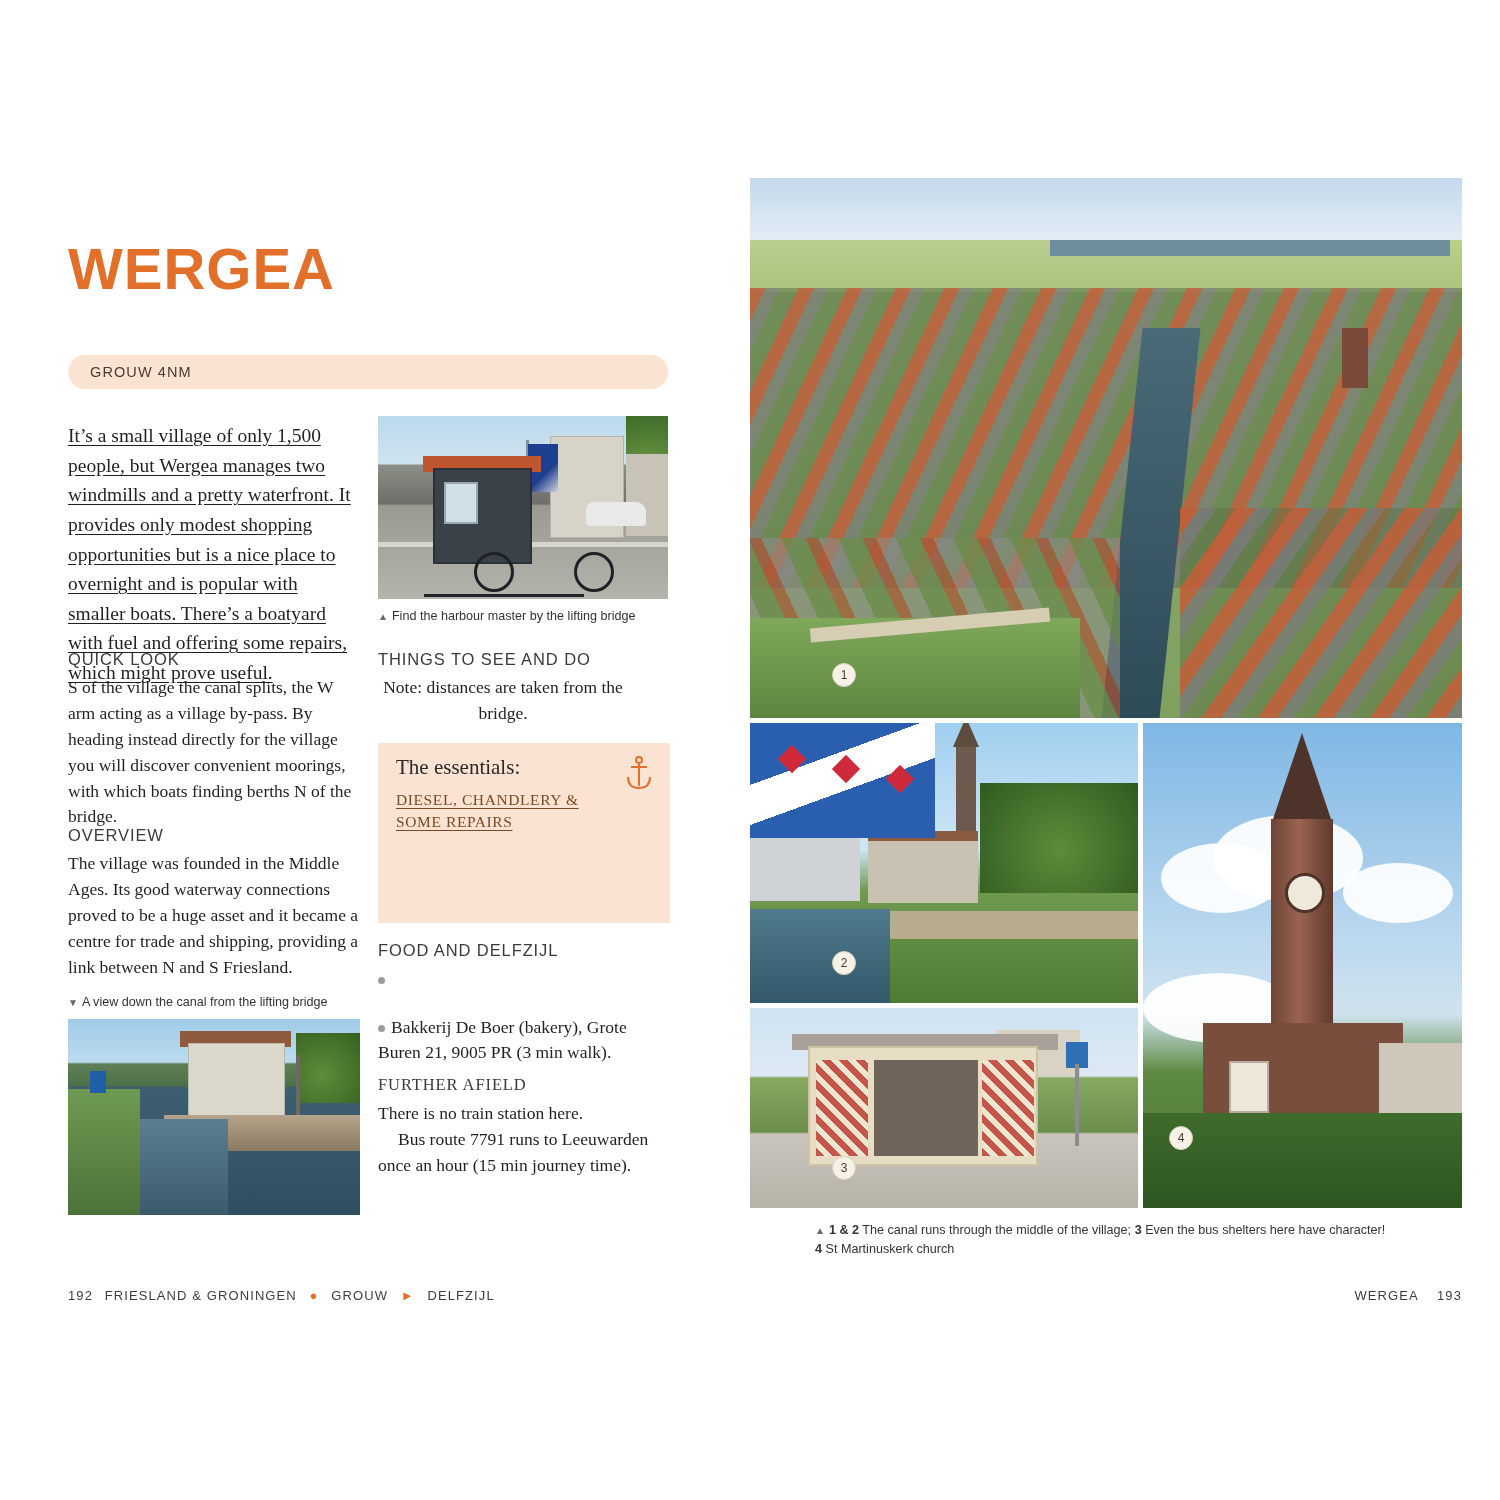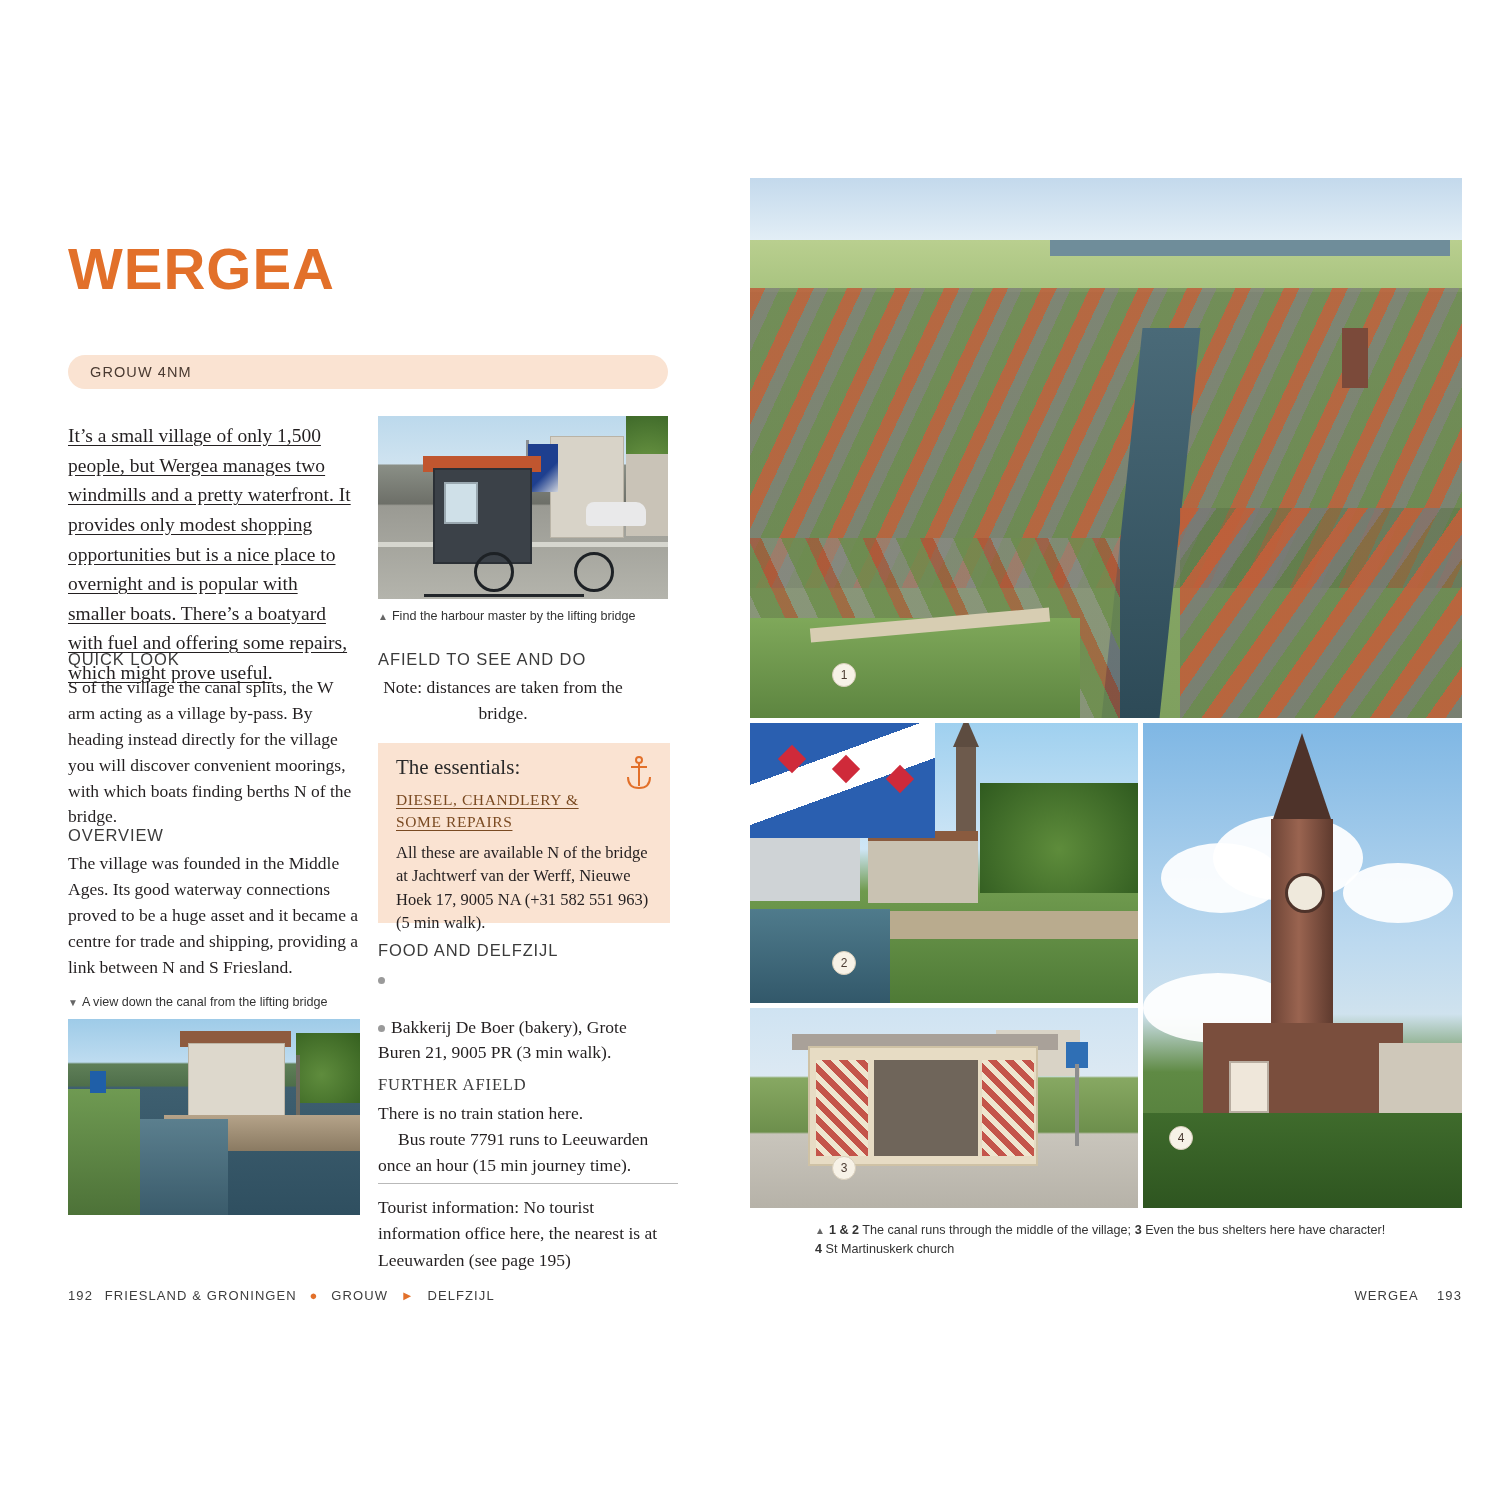--- a/index.html
+++ b/index.html
@@ -584,27 +584,26 @@
       <div class="cv-trees"></div>
       <div class="cv-pole"></div>
       <div class="cv-roof"></div>
       <div class="cv-house"></div>
       <div class="cv-quay"></div>
       <div class="cv-water"></div>
       <div class="cv-bank"></div>
       <div class="cv-sign"></div>
     </div>
 
-    <h3 class="sec" id="h-things">AFIELD TO SEE AND DO</h3>
+    <h3 class="sec" id="h-things">THINGS TO SEE AND DO</h3>
     <div class="body-txt" id="t-things">Note: distances are taken from the bridge.</div>
 
     <div class="essentials">
       <div class="etitle">The essentials:</div>
       <div class="eservices">DIESEL, CHANDLERY &amp; SOME REPAIRS</div>
-      <div class="edetail">All these are available N of the bridge at Jachtwerf van der Werff, Nieuwe Hoek 17, 9005 NA (+31 582 551 963) (5 min walk).</div>
       <div class="anchor-icon">
         <svg width="30" height="36" viewBox="0 0 30 36" fill="none" stroke="#e2702a" stroke-width="2">
           <circle cx="15" cy="5" r="3"></circle>
           <line x1="15" y1="8" x2="15" y2="31"></line>
           <line x1="7" y1="12" x2="23" y2="12"></line>
           <path d="M4 22 C4 31 10 33 15 33 C20 33 26 31 26 22"></path>
         </svg>
       </div>
     </div>
 
@@ -615,23 +614,20 @@
     <div class="listitem" id="food-2">
       <span class="dot"></span><span>Bakkerij De Boer (bakery), Grote Buren 21, 9005 PR (3 min walk).</span>
     </div>
 
     <h3 class="sec" id="h-further">FURTHER AFIELD</h3>
     <div class="body-txt" id="t-further">
       <span>There is no train station here.</span><br>
       <span style="display:inline-block; text-indent:20px;">Bus route 7791 runs to Leeuwarden once an hour (15 min journey time).</span>
     </div>
 
-    <div class="tourist-box">
-      <span>Tourist information: No tourist information office here, the nearest is at Leeuwarden (see page 195)</span>
-    </div>
 
     <div class="footer-left">
       <span class="pg">192</span>
       <span>FRIESLAND &amp; GRONINGEN</span>
       <span class="sep">●</span>
       <span>GROUW</span>
       <span class="sep">►</span>
       <span>DELFZIJL</span>
     </div>
   </div>

